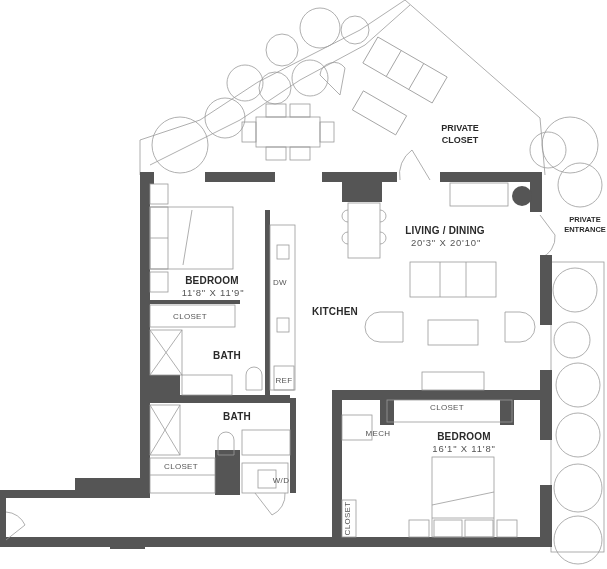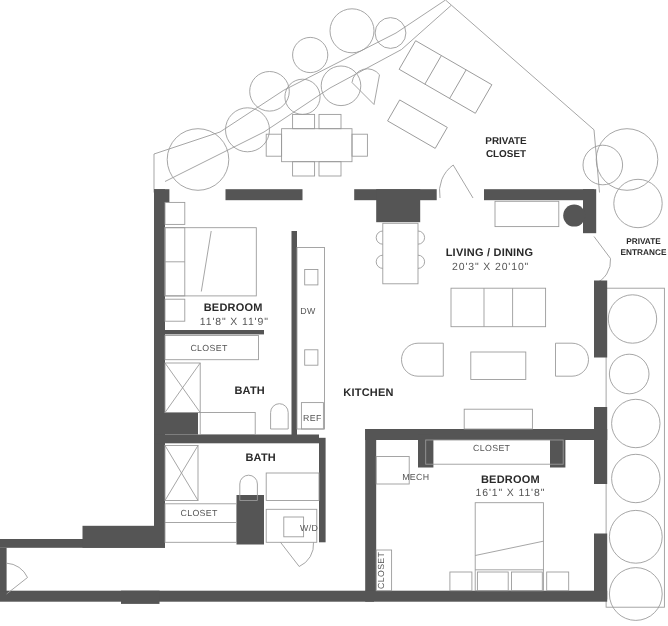--- a/index.html
+++ b/index.html
@@ -149,21 +149,21 @@
   </g>
   <circle cx="522" cy="196" r="10" fill="#555555"></circle>
 </svg>
 
 <div class="lbl room-name" style="left:180px; top:275px; width:64px;">BEDROOM</div>
 <div class="lbl room-dim" style="left:168px; top:287px; width:90px;">11'8" X 11'9"</div>
 
 <div class="lbl room-name" style="left:390px; top:225px; width:110px;">LIVING / DINING</div>
 <div class="lbl room-dim" style="left:396px; top:237px; width:100px;">20'3" X 20'10"</div>
 
-<div class="lbl room-name" style="left:310px; top:306px; width:50px;margin-top:46px;">KITCHEN</div>
+<div class="lbl room-name" style="left:310px; top:306px; width:50px;">KITCHEN</div>
 
 <div class="lbl room-name" style="left:210px; top:350px; width:34px;">BATH</div>
 <div class="lbl room-name" style="left:220px; top:411px; width:34px;">BATH</div>
 
 <div class="lbl room-name" style="left:432px; top:431px; width:64px;">BEDROOM</div>
 <div class="lbl room-dim" style="left:422px; top:443px; width:84px;">16'1" X 11'8"</div>
 
 <div class="lbl fixture" style="left:165px; top:312px; width:50px;">CLOSET</div>
 <div class="lbl fixture" style="left:422px; top:403px; width:50px;">CLOSET</div>
 <div class="lbl fixture" style="left:156px; top:462px; width:50px;">CLOSET</div>

